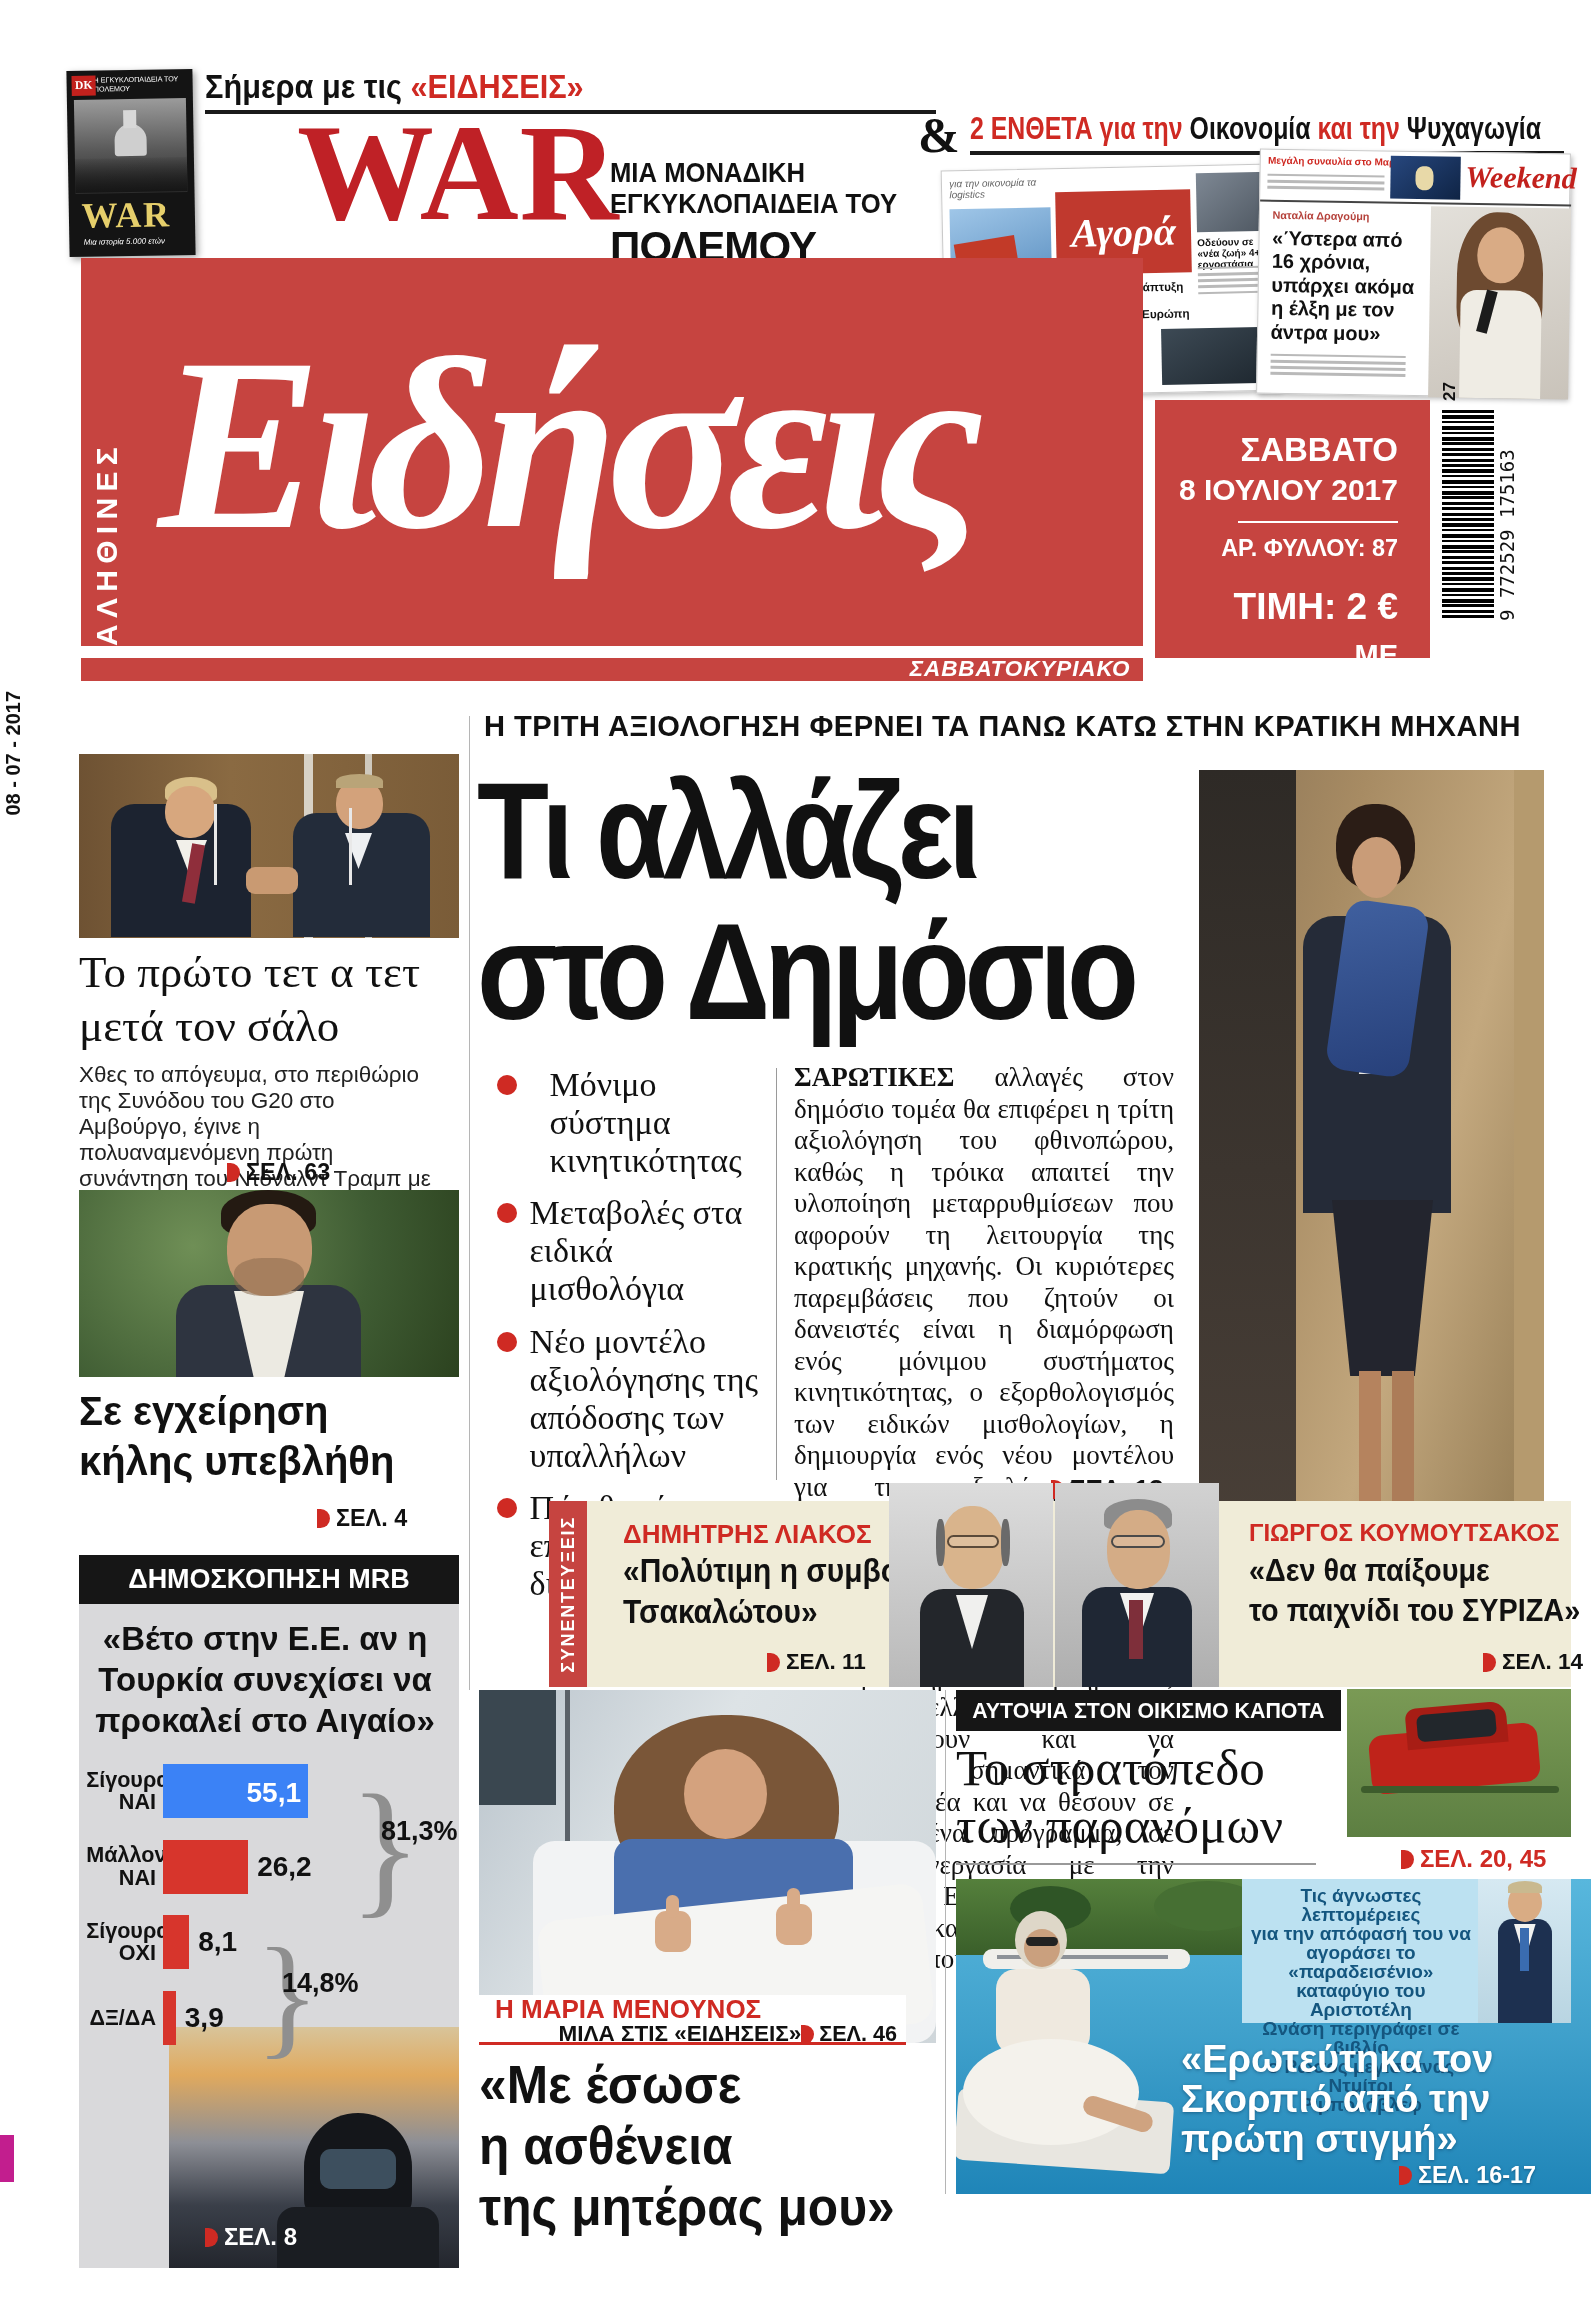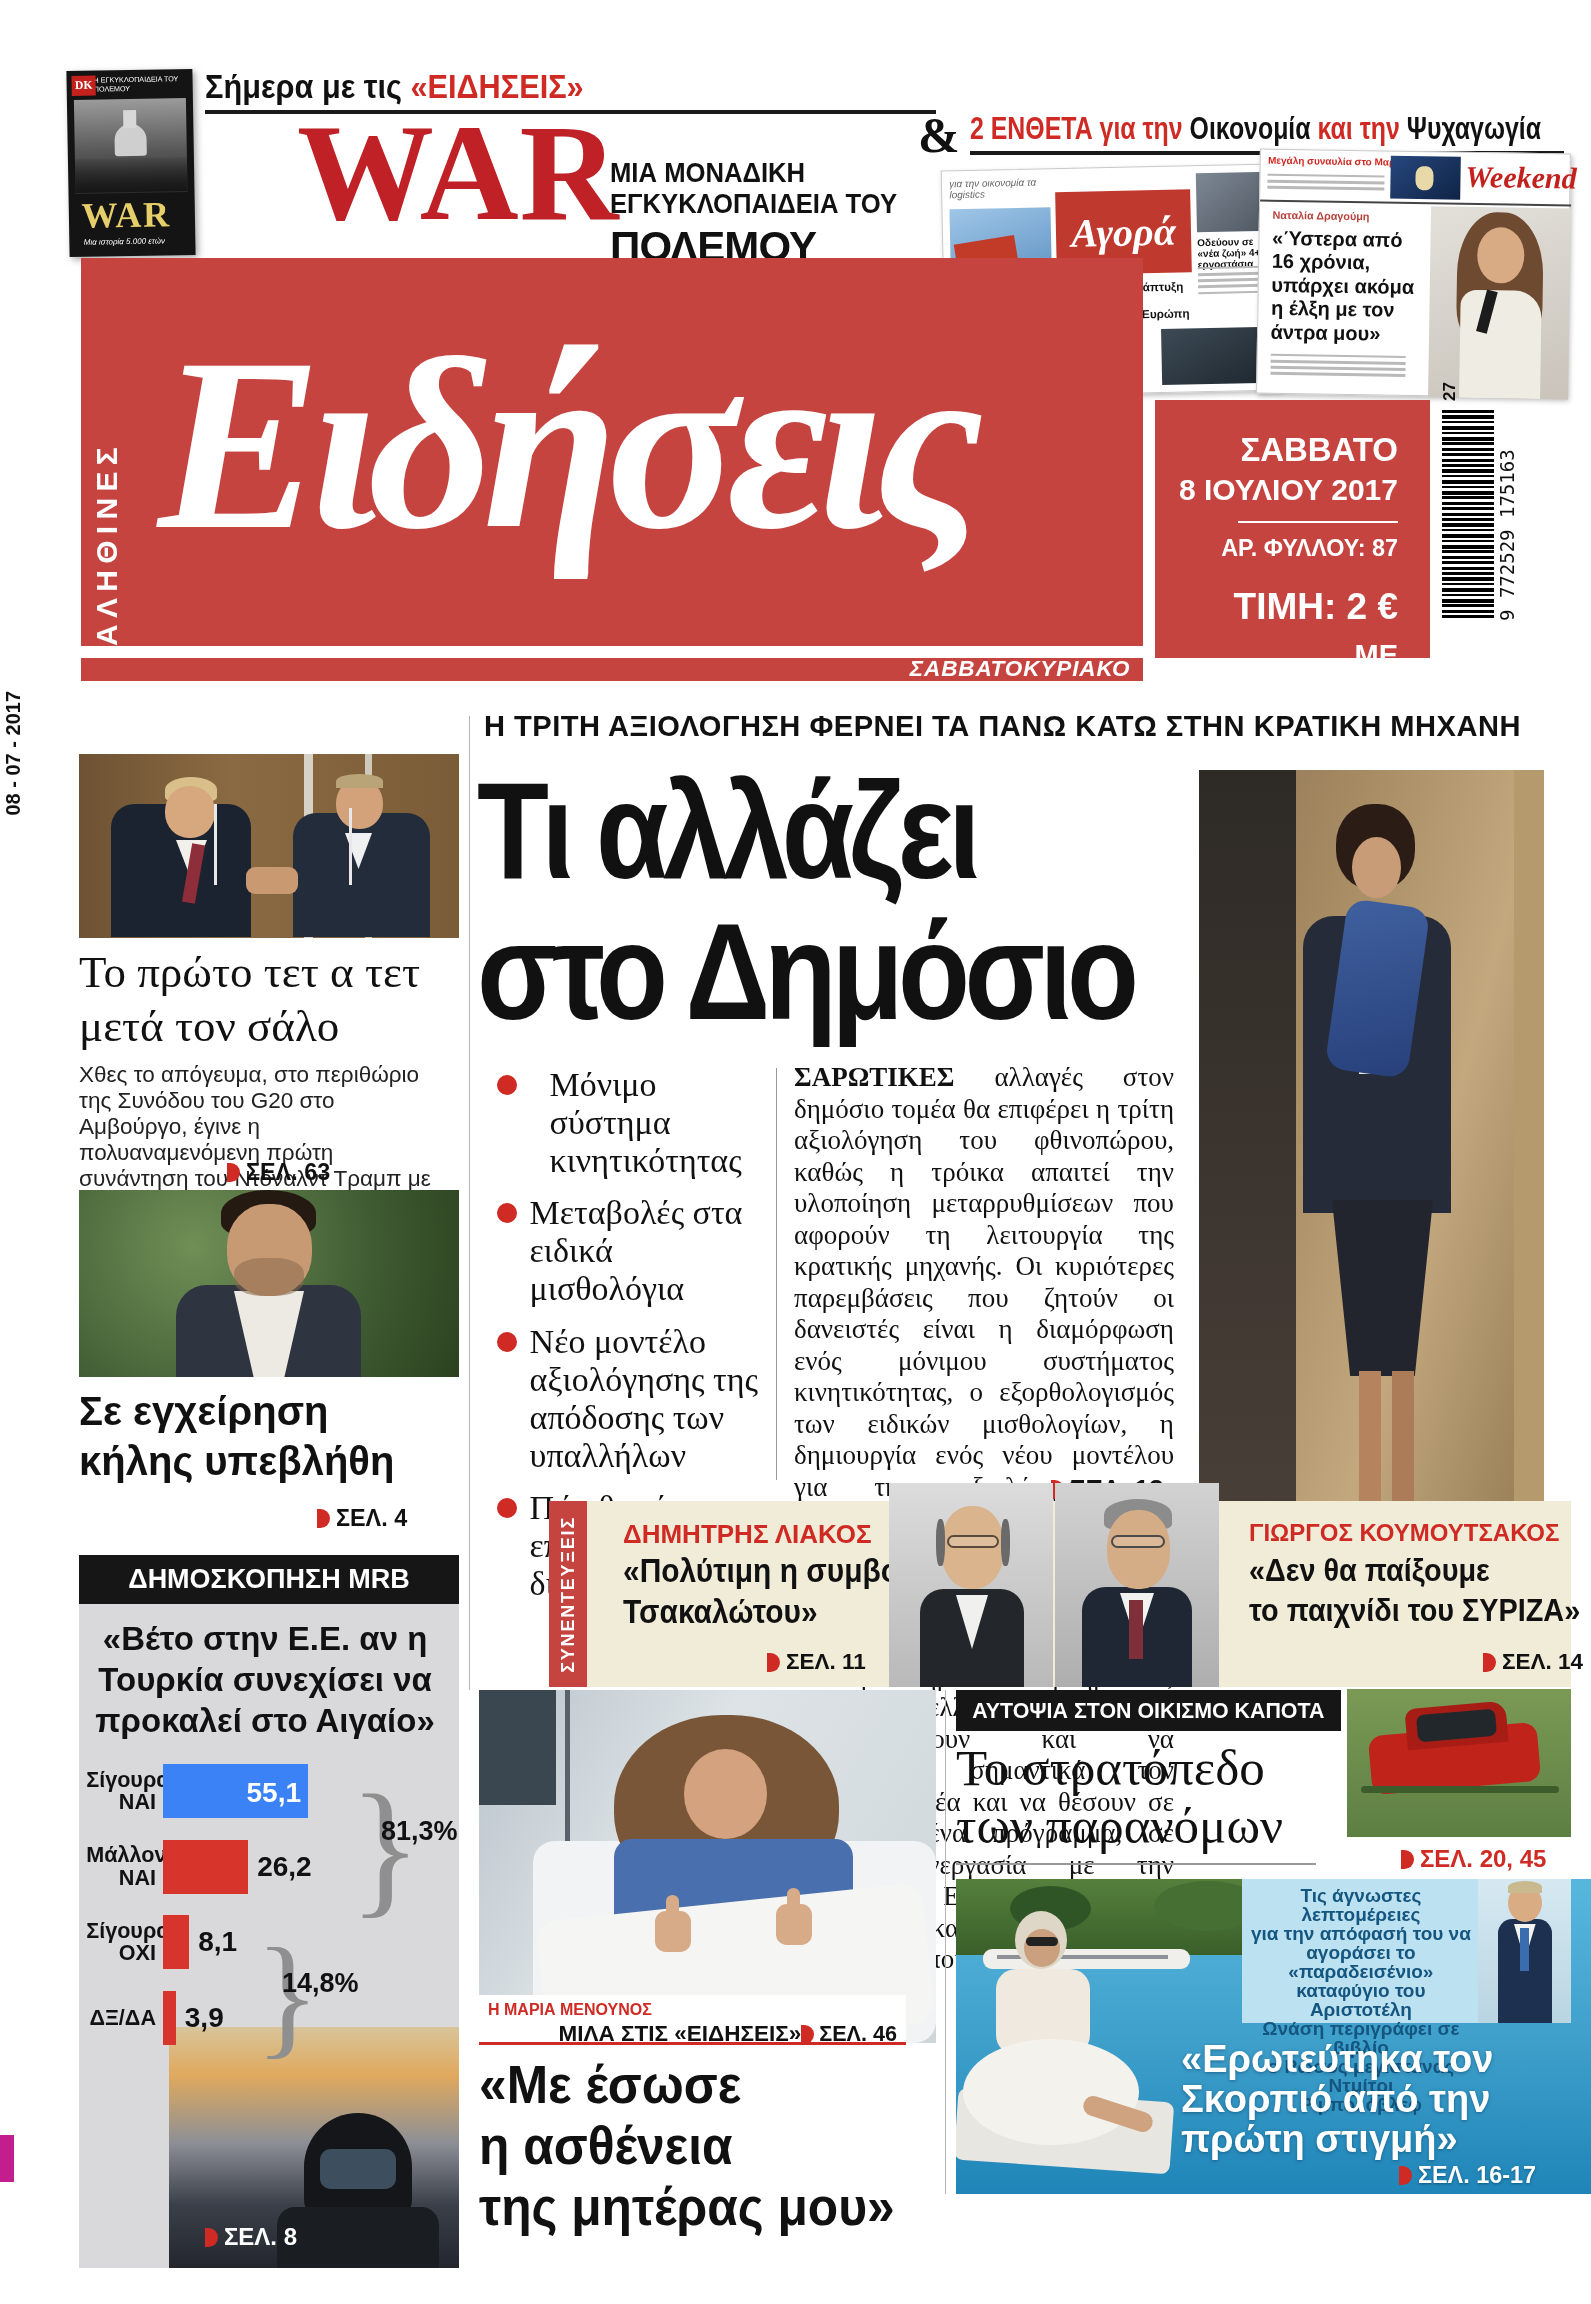--- a/index.html
+++ b/index.html
@@ -354,21 +354,21 @@
     <div class="abs" style="left:135px;top:25px;width:225px;height:189px;background:#7a5638;border-radius:48%;"></div>
     <div class="abs" style="left:205px;top:59px;width:83px;height:90px;background:#d4a27e;border-radius:50%;"></div>
     <div class="abs" style="left:135px;top:149px;width:239px;height:106px;background:#4a6fae;border-radius:18px;"></div>
     <div class="abs" style="left:63px;top:212px;width:387px;height:140px;background:#f5f5f3;transform:rotate(-6deg);border-radius:21.6px;"></div>
     <div class="abs" style="left:176px;top:221px;width:36px;height:41px;background:#d8ab88;border-radius:10.8px;"></div>
     <div class="abs" style="left:187px;top:205px;width:12.6px;height:23.4px;background:#d8ab88;border-radius:6.3px;"></div>
     <div class="abs" style="left:297px;top:214px;width:36px;height:41px;background:#d8ab88;border-radius:10.8px;"></div>
     <div class="abs" style="left:308px;top:198px;width:12.6px;height:23.4px;background:#d8ab88;border-radius:6.3px;"></div>
   </div>
   <div class="abs" style="left:479px;top:1995px;width:427px;height:50px;background:#fff;border-bottom:3.6px solid var(--redt);padding:2.7px 9px;">
-    <div class="b red" style="font-size:16px;line-height:23.4px;">Η ΜΑΡΙΑ ΜΕΝΟΥΝΟΣ</div>
+    <div class="b red" style="font-size:26px;line-height:23.4px;margin-left:7px;">Η ΜΑΡΙΑ ΜΕΝΟΥΝΟΣ</div>
     <div style="display:flex;justify-content:flex-end;align-items:center;">
       <span class="b" style="font-size:22.5px;">ΜΙΛΑ ΣΤΙΣ «ΕΙΔΗΣΕΙΣ»</span>
       <span style="display:flex;align-items:center;gap:5.4px;font-weight:bold;font-size:21.6px;">
           <span class="pgico"></span>
           <span>ΣΕΛ. 46</span>
         </span>
     </div>
   </div>
   <div class="abs b cond" style="left:479px;top:2054px;font-size:54px;line-height:61px;transform:scaleX(.92);font-weight:800;white-space:nowrap;">
     <div>«Με έσωσε</div>

